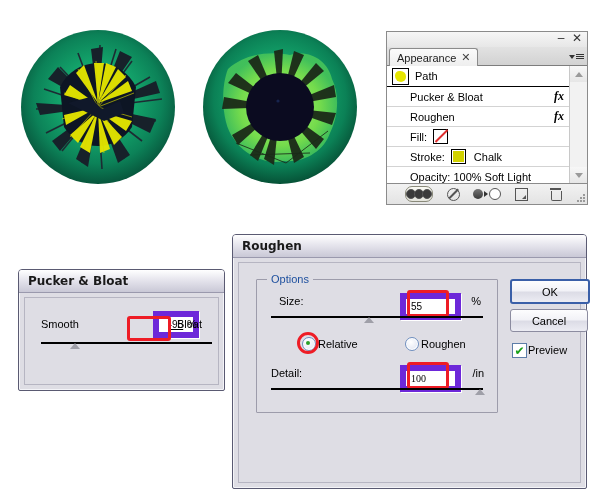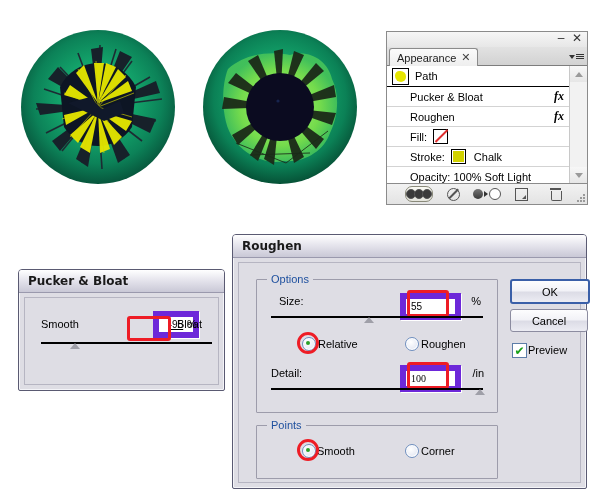--- a/index.html
+++ b/index.html
@@ -511,29 +511,20 @@
       <span class="fld-label" style="left:14px;top:87px;">Detail:</span>
       <span class="numfield" style="position:absolute;right:36px;top:85px;width:44px;justify-content:flex-start;padding-left:5px;font-family:Liberation Serif, serif;">100</span>
       <span class="unit" style="right:13px;top:87px;">/in</span>
       <div class="redbox" style="right:48px;top:82px;width:36px;height:21px;"></div>
 
       <div style="position:absolute;left:14px;right:14px;top:108px;height:2px;background:#000;">
         <span class="slider-thumb" style="left:96%;top:1px;"></span>
       </div>
     </div>
 
-    <div class="group-box" style="left:17px;top:162px;width:240px;height:52px;">
-      <span class="group-title">Points</span>
-      <span class="radio checked" style="left:45px;top:18px;"></span>
-      <span class="radio-label" style="left:60px;top:19px;">Smooth</span>
-      <div class="redcircle" style="left:40px;top:13px;width:16px;height:16px;"></div>
-
-      <span class="radio" style="left:148px;top:18px;"></span>
-      <span class="radio-label" style="left:164px;top:19px;">Corner</span>
-    </div>
 
     <div class="xp-button" style="left:271px;top:46px;width:76px;">Cancel</div>
     <div class="xp-button default" style="left:271px;top:16px;width:76px;">OK</div>
     <div class="checkbox" style="left:273px;top:80px;">
       <span class="tick">✔</span>
     </div>
     <span class="radio-label" style="left:289px;top:81px;">Preview</span>
 
   </div>
 </div>

